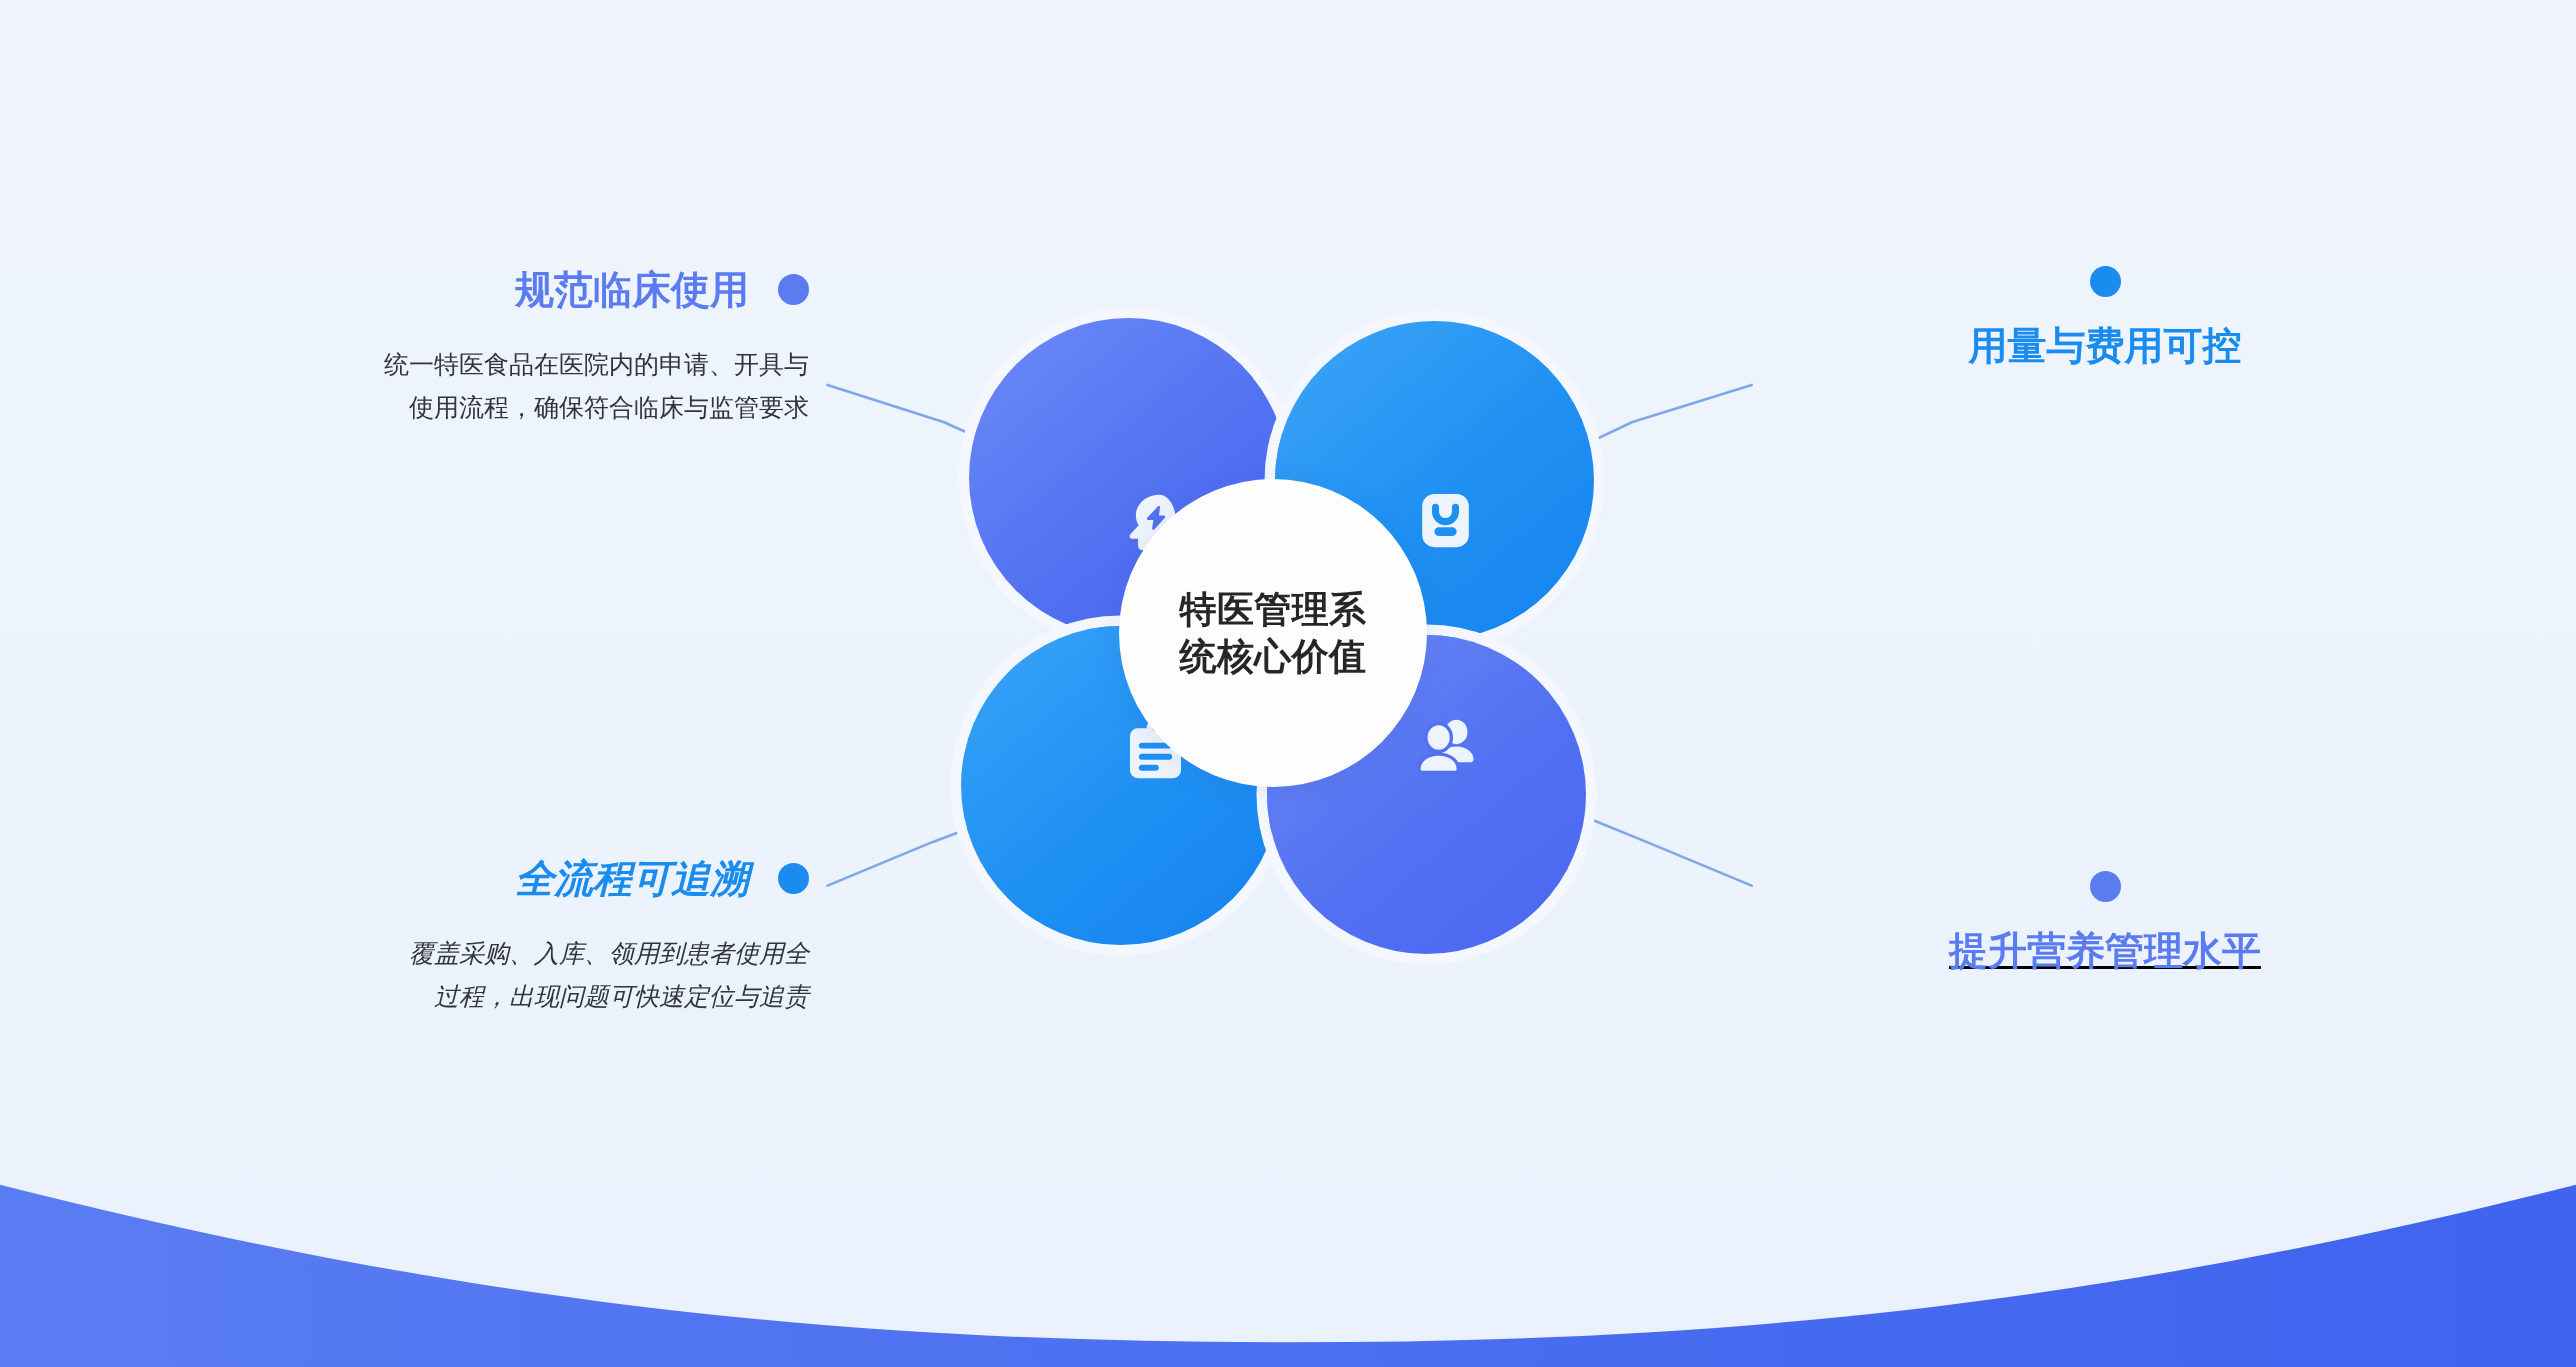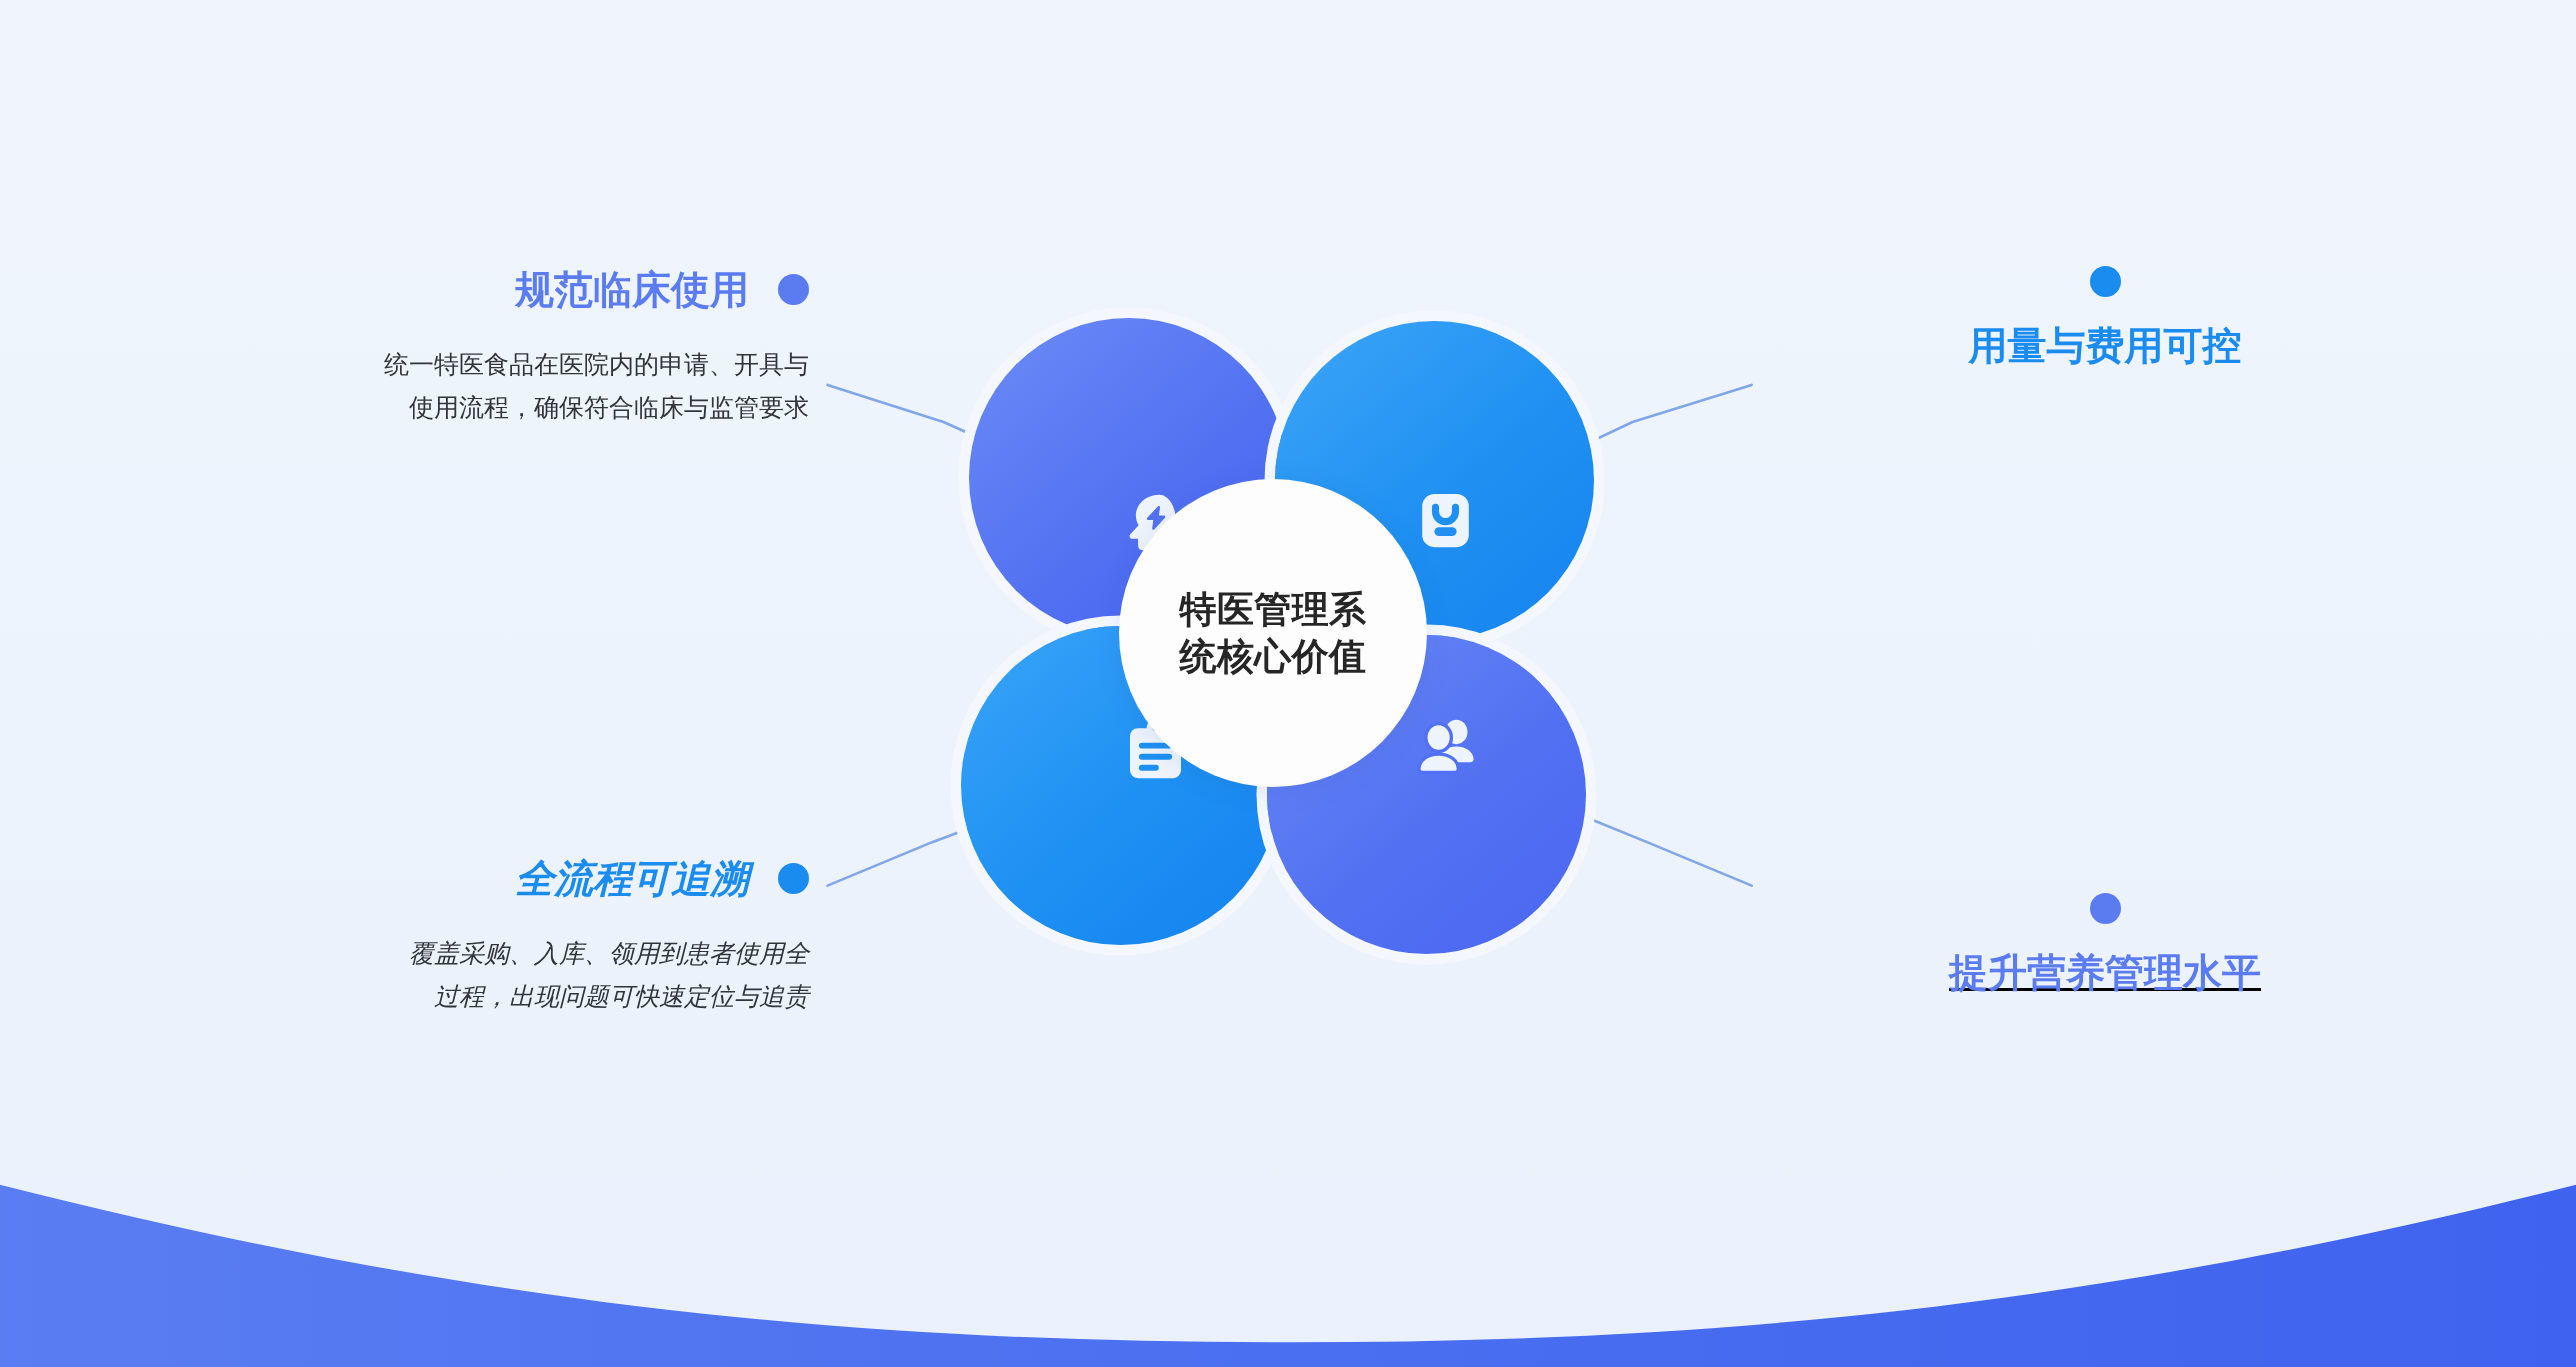--- a/index.html
+++ b/index.html
@@ -145,21 +145,21 @@
   .panel.left  { text-align: right; }
   .panel.left  .panel-head { justify-content: flex-end; }
   .panel.right { text-align: left; }
   .panel.right .panel-head { justify-content: flex-start; }
   .panel.right .panel-head { flex-direction: column; }
   .panel.left  .panel-head { flex-direction: row; }
 
   #panel-0 { left: 133px;  top: 266px;  }
   #panel-1 { left: 1767px; top: 266px;  }
   #panel-2 { left: 133px;  top: 855px; font-style: italic; }
-  #panel-3 { left: 1767px; top: 893px; text-decoration: underline; }
+  #panel-3 { left: 1767px; top: 871px; text-decoration: underline; }
 </style>
 </head>
 <body>
 
 <div id="stage">
 
   <svg id="wave-layer" viewBox="0 0 3200 260" preserveAspectRatio="none">
     <defs>
       <linearGradient id="waveGrad" x1="0" y1="0" x2="1" y2="0">
         <stop offset="0%" stop-color="#5a7df2"></stop>

